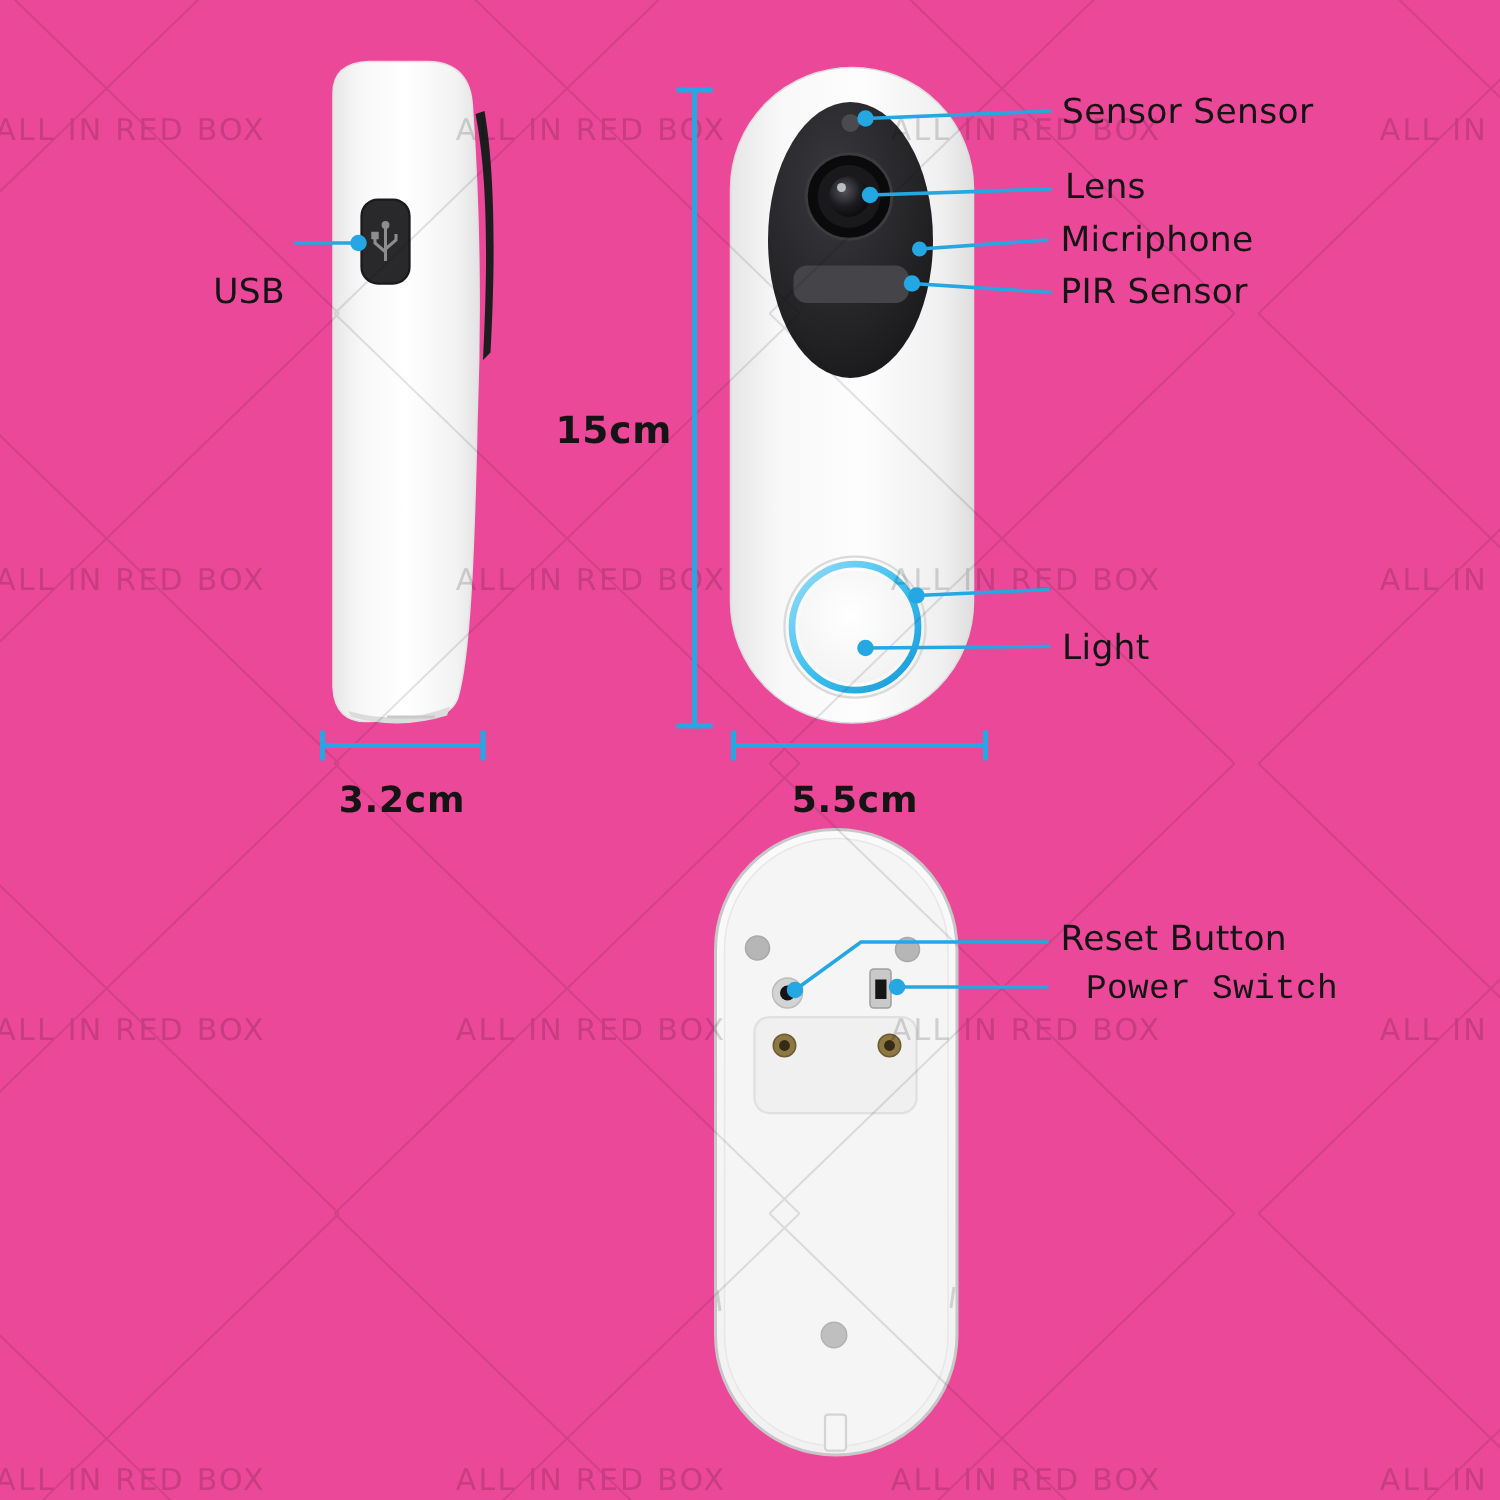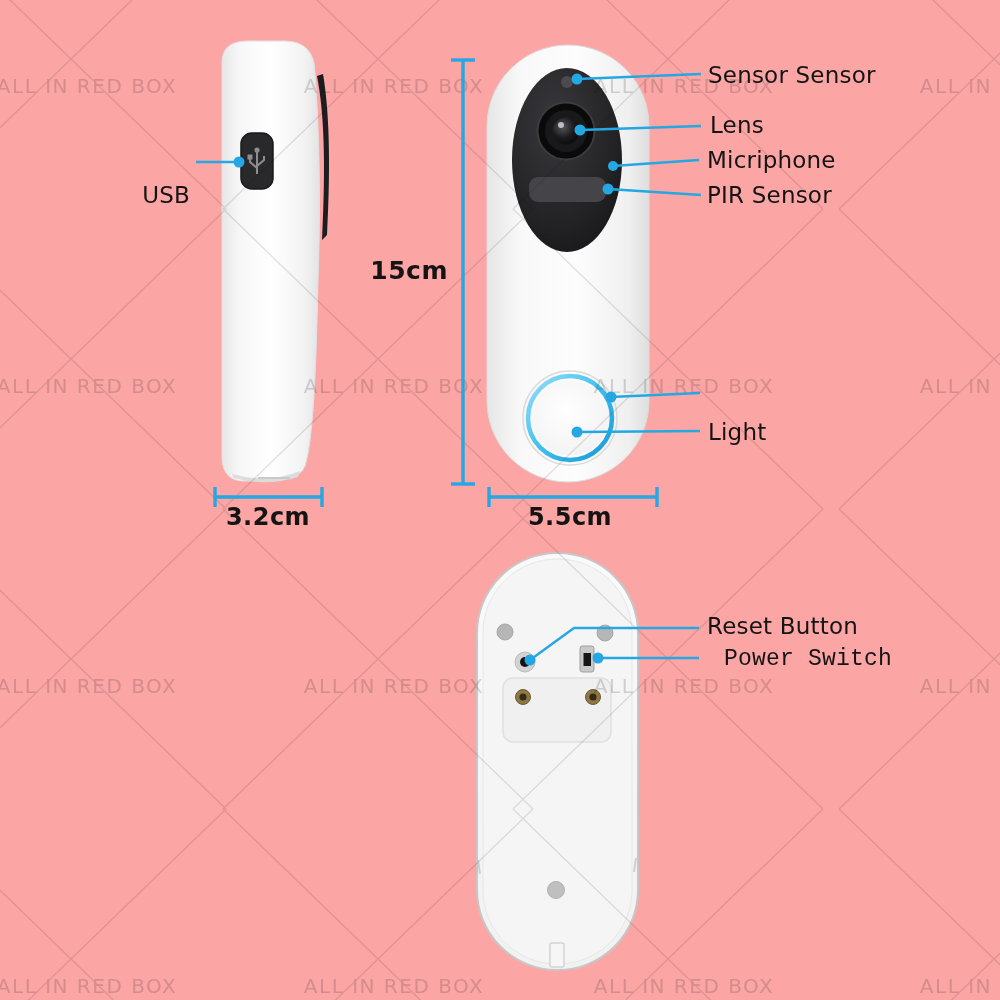--- a/index.html
+++ b/index.html
@@ -1,26 +1,26 @@
 <!DOCTYPE html>
 <html style="--accent: #24a7e2; --label: #141414;"><head>
 <meta charset="utf-8">
 <style>
   html,body{margin:0;padding:0;background:#fff;}
   .canvas{
-    position:relative;width:1000px;height:1000px;background:#fca5a5;overflow:hidden;
+    position:relative;width:1000px;height:1000px;background:#ec4899;overflow:hidden;
     font-family:"DejaVu Sans","Liberation Sans",sans-serif;
   }
   .layer{position:absolute;left:0;top:0;width:1000px;height:1000px;}
   .wm{pointer-events:none;mix-blend-mode:multiply;}
   .label{
     position:absolute;font-size:23px;line-height:26px;color:var(--label,#141414);
     white-space:nowrap;letter-spacing:.2px;
   }
-  .dim{font-weight:bold;font-size:24px;letter-spacing:.5px;}
+  .dim{font-weight:bold;font-size:24px;letter-spacing:.5px;margin-top:16px;}
   .ra{text-align:right;}
   .ctr{text-align:center;}
 </style>
 </head>
 <body>
 
 <div class="canvas">
 
   <svg class="layer" viewBox="0 0 1000 1000">
     <defs>

